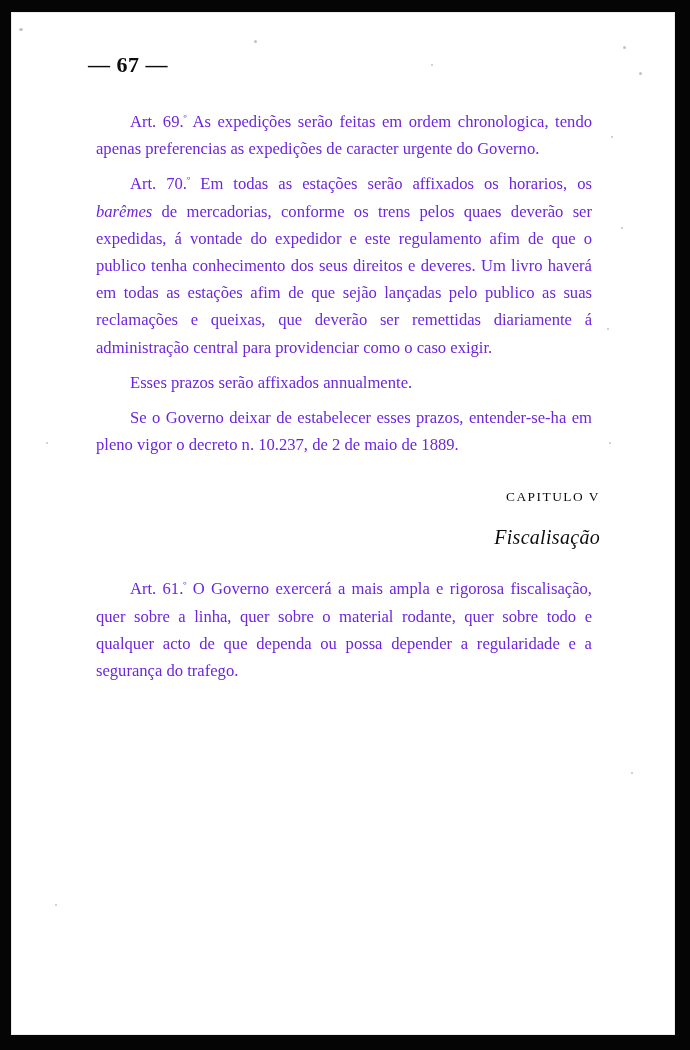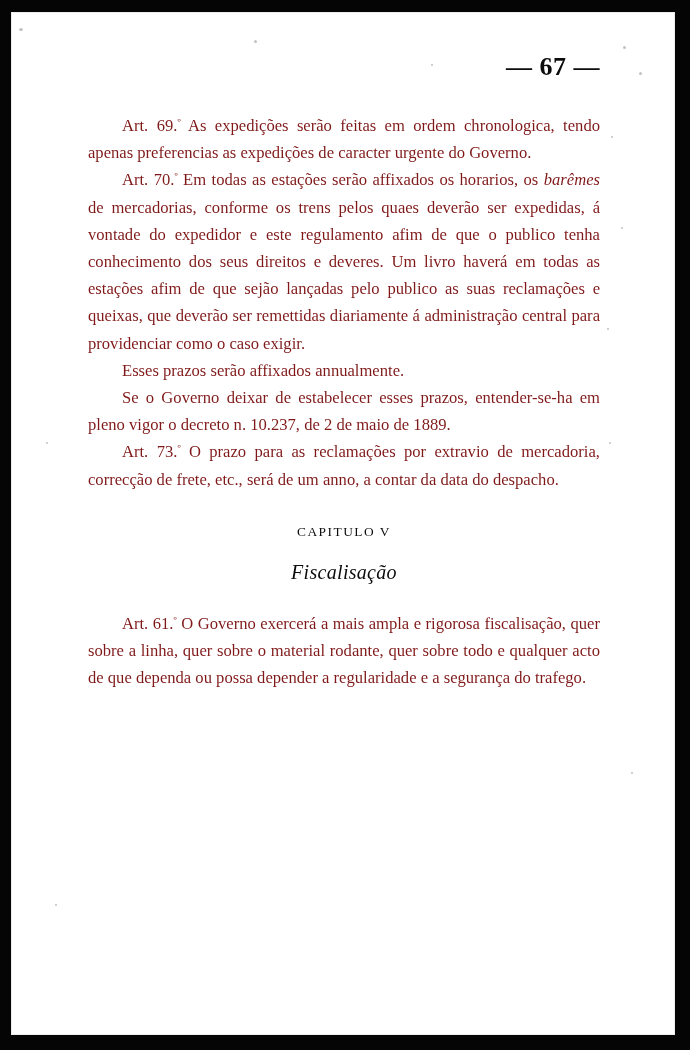--- a/index.html
+++ b/index.html
@@ -36,58 +36,58 @@
 
   
   #text-column {
     position: absolute;
     left: 77px;
     top: 40px;
     width: 512px;
   }
 
   .folio {
-    text-align: right;
-    font-size: 26px;
+    text-align: left;
+    font-size: 22px;
     font-weight: bold;
     letter-spacing: 0.5px;
     color: #101010;
     margin: 0 0 30px 0;
     font-family: "Liberation Serif", "DejaVu Serif", serif;
   }
 
   p.body-par {
-    margin: 0;
+    margin: 8px;
     font-size: 16.6px;
     line-height: 27.2px;
     text-align: justify;
     text-justify: inter-word;
     text-indent: 34px;
-    color: #7f1d1d;
+    color: #6d28d9;
     -webkit-font-smoothing: none;
     hyphens: none;
   }
 
   
   #page-sheet {
     filter: contrast(1.04);
   }
 
   .ord {
     font-size: 0.62em;
     vertical-align: 0.52em;
     line-height: 0;
   }
 
   .ital { font-style: italic; }
 
   .chapter-block {
     margin-top: 31px;
     margin-bottom: 26px;
-    text-align: center;
+    text-align: right;
   }
   .chapter-label {
     font-size: 13.4px;
     letter-spacing: 1.5px;
     color: #101010;
     margin: 0 0 21px 0;
     font-variant: small-caps;
     text-transform: uppercase;
   }
   .chapter-title {
@@ -137,21 +137,20 @@
 
       <p class="body-par"><span>Art. 70.</span><span class="ord">º</span><span> Em todas as estações serão affixados os horarios, os </span><span class="ital">barêmes</span><span> de mercadorias, conforme os trens pelos quaes deverão ser expedidas, á vontade do expedidor e este regulamento afim de que o publico tenha conhecimento dos seus direitos e deveres. Um livro haverá em todas as estações afim de que sejão lançadas pelo publico as suas reclamações e queixas, que deverão ser remettidas diariamente á administração central para providenciar como o caso exigir.</span></p>
 
 
 
 
       <p class="body-par"><span>Esses prazos serão affixados annualmente.</span></p>
 
       <p class="body-par"><span>Se o Governo deixar de estabelecer esses prazos, entender-se-ha em pleno vigor o decreto n. 10.237, de 2 de maio de 1889.</span></p>
 
-      <p class="body-par"><span>Art. 73.</span><span class="ord">º</span><span> O prazo para as reclamações por extravio de mercadoria, correcção de frete, etc., será de um anno, a contar da data do despacho.</span></p>
 
       <div class="chapter-block">
         <p class="chapter-label">CAPITULO V</p>
         <p class="chapter-title">Fiscalisação</p>
       </div>
 
       <p class="body-par"><span>Art. 61.</span><span class="ord">º</span><span> O Governo exercerá a mais ampla e rigorosa fiscalisação, quer sobre a linha, quer sobre o material rodante, quer sobre todo e qualquer acto de que dependa ou possa depender a regularidade e a segurança do trafego.</span></p>
 
     </div>
   </div>

